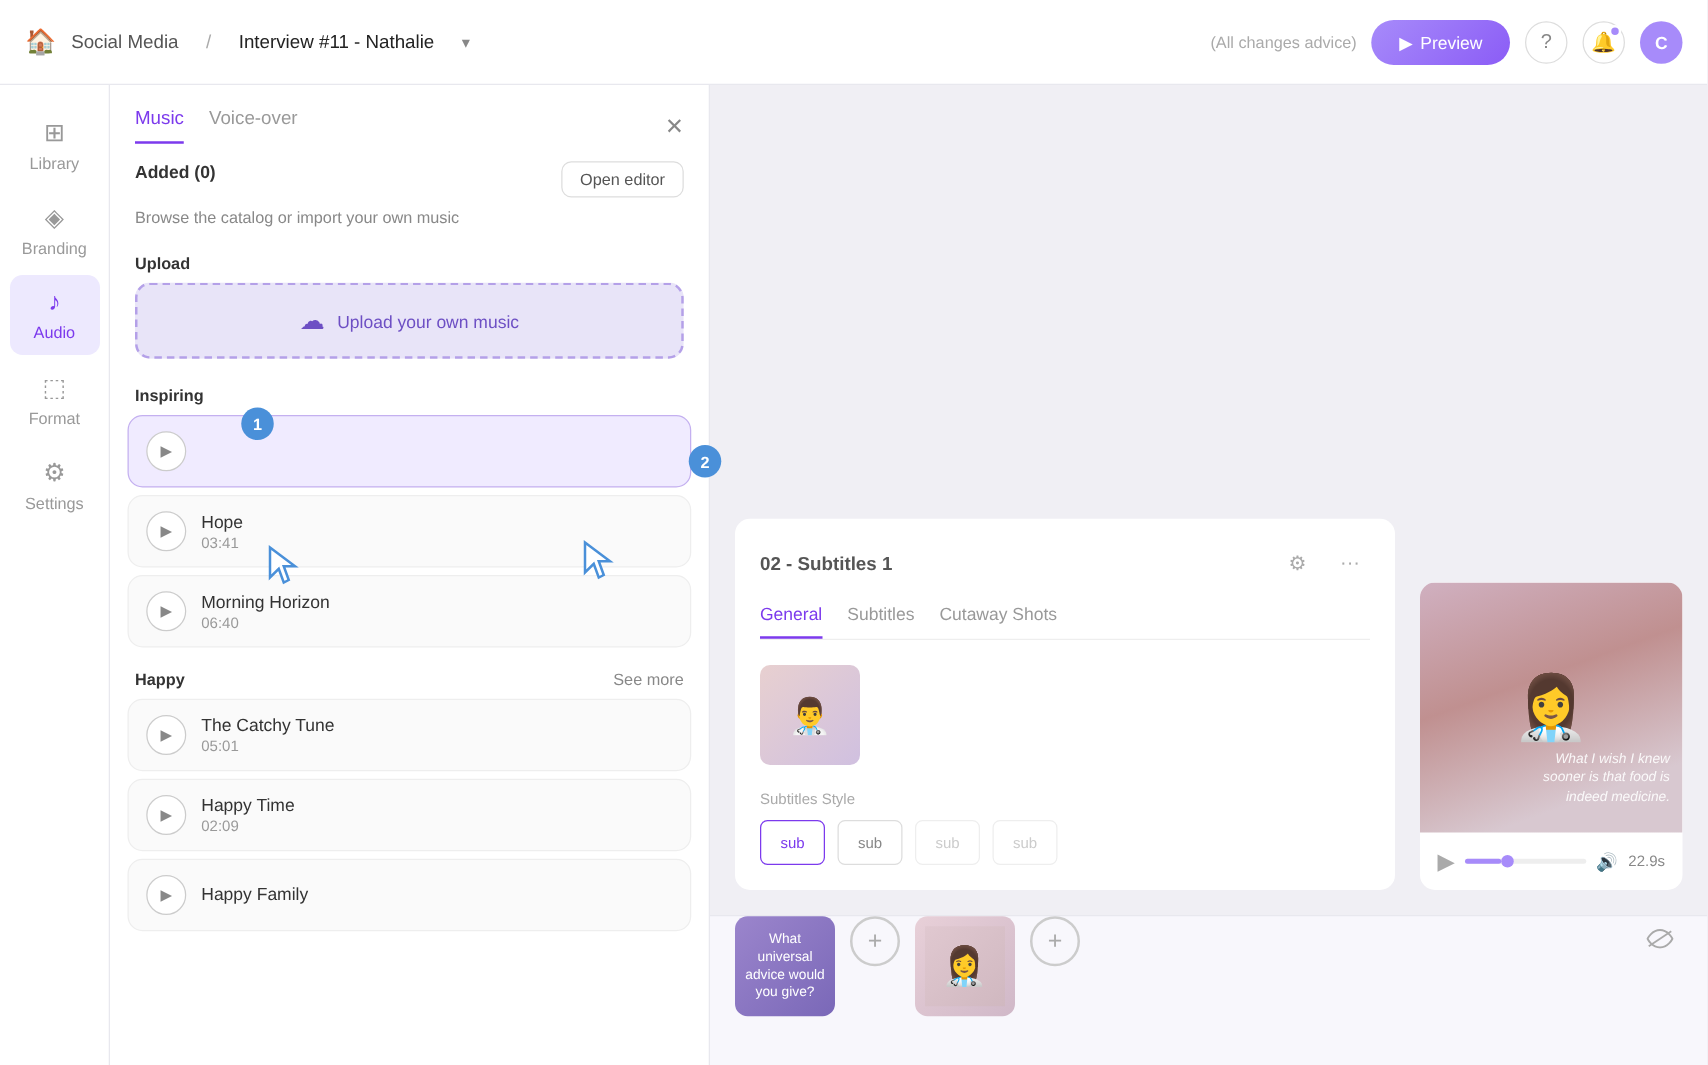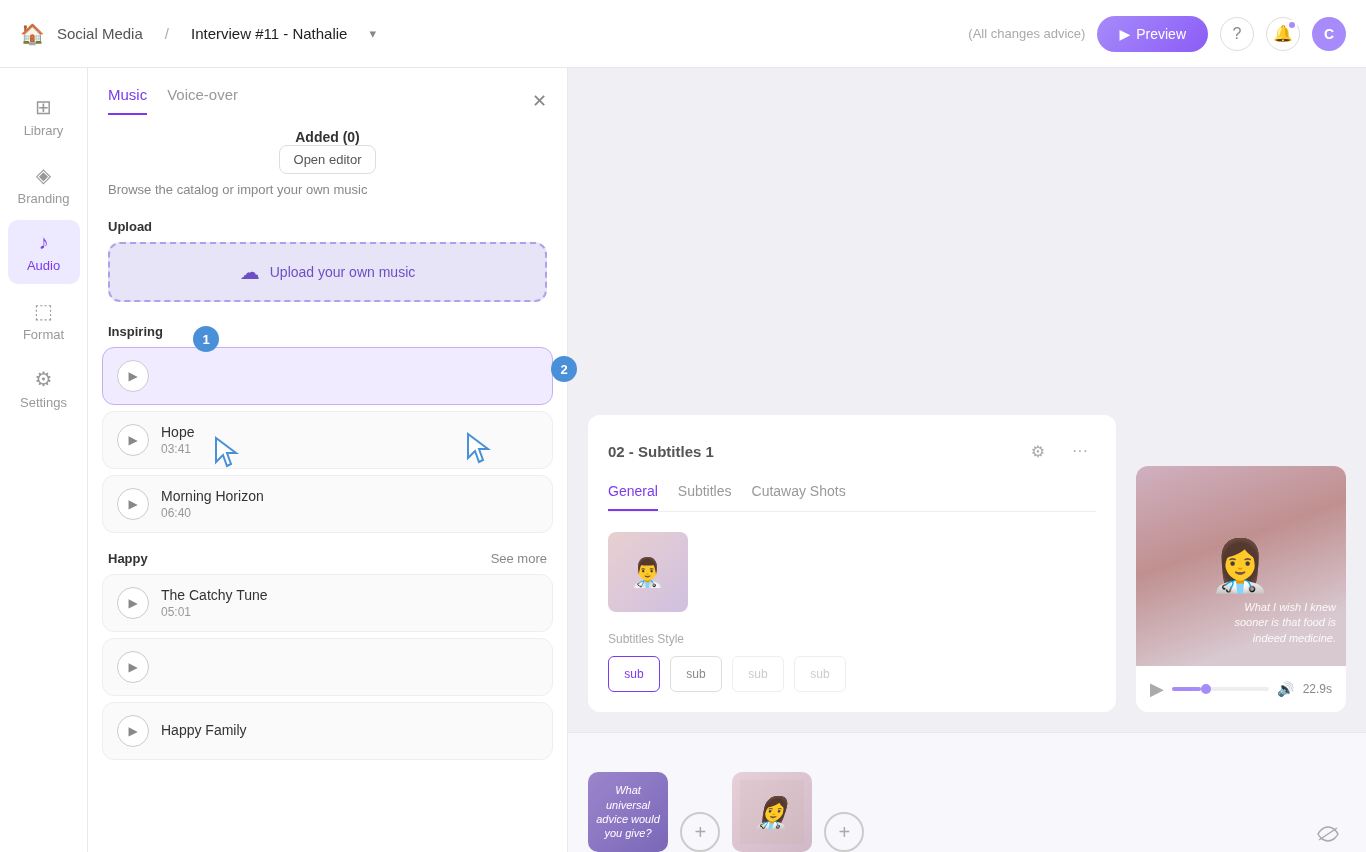--- a/index.html
+++ b/index.html
@@ -99,24 +99,23 @@
       padding-bottom: 10px;
       border-bottom: 2px solid transparent;
       cursor: pointer;
     }
     .panel-tab.active { color: #7c3aed; border-bottom-color: #7c3aed; }
     .panel-close { background: none; border: none; cursor: pointer; color: #888; font-size: 18px; }
 
     
     .panel-added-row {
       display: flex;
-      align-items: center;
+      align-items: flex-start;
       justify-content: space-between;
       padding: 14px 20px 8px;
-      flex-direction: column;
     }
     .panel-added-label { font-size: 14px; font-weight: 600; color: #333; }
     .panel-open-editor {
       font-size: 13px;
       color: #555;
       background: #fff;
       border: 1.5px solid #ddd;
       border-radius: 8px;
       padding: 6px 14px;
       cursor: pointer;
@@ -294,24 +293,23 @@
     }
     .preview-volume { color: #aaa; font-size: 14px; }
     .preview-time { font-size: 12px; color: #888; }
 
     
     .timeline {
       height: 120px;
       background: #f8f7fc;
       border-top: 1px solid #e8e8ee;
       display: flex;
-      align-items: flex-end;
+      align-items: flex-start;
       padding: 0 20px;
       gap: 12px;
-      font-style: italic;
     }
     .timeline-thumb {
       width: 80px;
       height: 80px;
       border-radius: 10px;
       background: linear-gradient(135deg, #9b85cc, #7a68b8);
       display: flex;
       align-items: center;
       justify-content: center;
       color: white;
@@ -484,20 +482,24 @@
     <div class="music-list">
       <div class="music-item">
         <div class="music-play-btn">▶</div>
         <div class="music-info">
           <div class="music-name">The Catchy Tune</div>
           <div class="music-duration">05:01</div>
         </div>
       </div>
       <div class="music-item">
         <div class="music-play-btn">▶</div>
+        <div class="music-info">
+          <div class="music-name">Happy Time</div>
+          <div class="music-duration">02:09</div>
+        </div>
       </div>
       <div class="music-item">
         <div class="music-play-btn">▶</div>
         <div class="music-info">
           <div class="music-name">Happy Family</div>
           <div class="music-duration"></div>
         </div>
       </div>
     </div>
 

